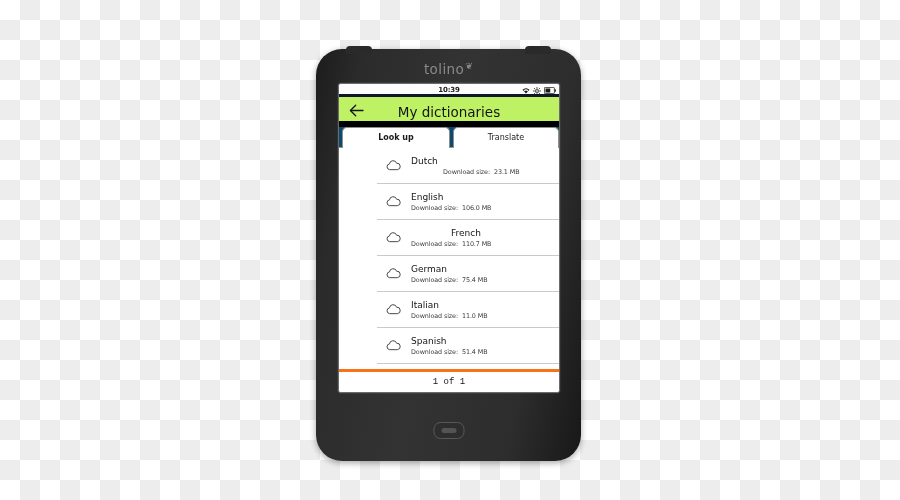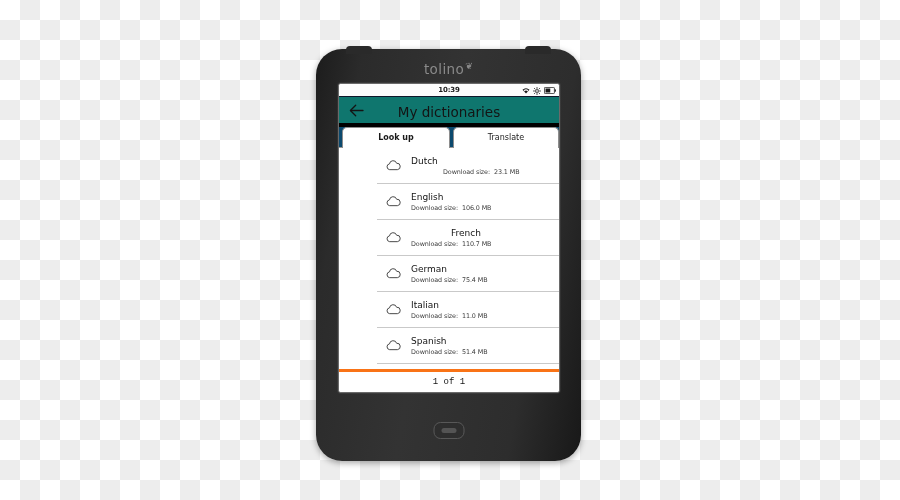--- a/index.html
+++ b/index.html
@@ -79,21 +79,21 @@
     display: flex;
     flex-direction: column;
     box-shadow: 0 0 0 1px rgba(255,255,255,0.06);
   }
 
   
   #statusbar {
     position: relative;
     height: 13px;
     flex: 0 0 13px;
-    border-bottom: 1px solid #0f172a;
+    border-bottom: 3px solid #0f172a;
     background: #fdfdfd;
   }
   #status-time {
     position: absolute;
     left: 0; right: 0;
     text-align: center;
     font-size: 7px;
     line-height: 13px;
     color: #1a1a1a;
     font-family: "DejaVu Sans", sans-serif;
@@ -109,22 +109,22 @@
     align-items: center;
     gap: 3px;
   }
   #status-icons svg { display: block; }
 
   
   #titlebar {
     position: relative;
     height: 30px;
     flex: 0 0 30px;
-    border-bottom: 4px solid #000000;
-    background: #0f766e;
+    border-bottom: 6px solid #000000;
+    background: #bef264;
   }
   #back-btn {
     position: absolute;
     left: 7px;
     top: 0;
     height: 30px;
     width: 20px;
     display: flex;
     align-items: center;
     justify-content: center;

